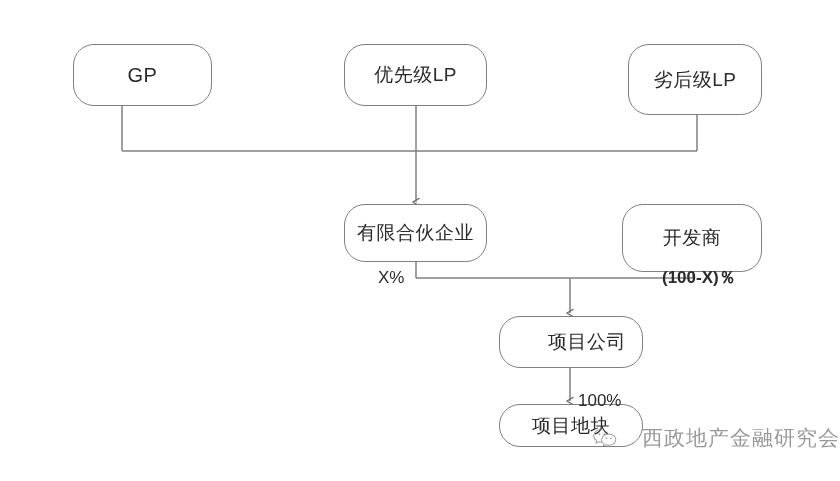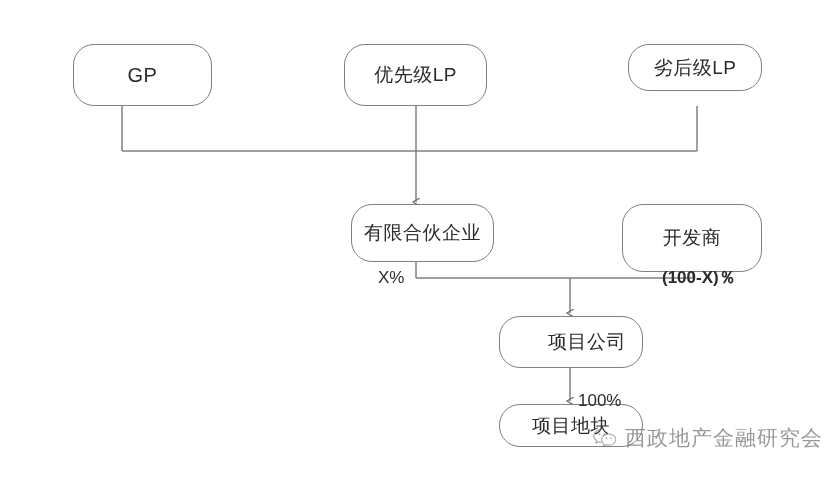--- a/index.html
+++ b/index.html
@@ -45,37 +45,37 @@
   .edge-label {
     position: absolute;
     color: #2b2b2b;
     font-size: 17px;
     white-space: nowrap;
     line-height: 1;
   }
   
   #node-gp            { left: 73px;  top: 44px;  width: 139px; height: 62px; }
   #node-senior-lp     { left: 344px; top: 44px;  width: 143px; height: 62px; }
-  #node-junior-lp     { left: 628px; top: 44px;  width: 134px; height: 47px; }
-  #node-lp-enterprise { left: 344px; top: 204px; width: 143px; height: 58px; margin-left: 7px; }
+  #node-junior-lp     { left: 628px; top: 44px;  width: 134px; height: 71px; }
+  #node-lp-enterprise { left: 344px; top: 204px; width: 143px; height: 58px; }
   #node-developer     { left: 622px; top: 204px; width: 140px; height: 68px; }
   #node-project-co    { left: 499px; top: 316px; width: 144px; height: 52px; padding-left: 32px; }
   #node-land-parcel   { left: 499px; top: 404px; width: 144px; height: 43px; }
   
   #label-x-percent       { left: 378px; top: 269px; }
   #label-remainder       { left: 662px; top: 269px; font-weight: bold; }
   #label-hundred-percent { left: 578px; top: 372px; margin-top: 20px; }
   
   #watermark {
     position: absolute;
     left: 592px;
     top: 424px;
     display: flex;
     align-items: center;
-    gap: 7px;
+    gap: 24px;
     opacity: 0.62;
     pointer-events: none;
   }
   #watermark .wm-text {
     font-size: 21px;
     color: #5a5a5a;
     letter-spacing: 1px;
     white-space: nowrap;
   }
   #watermark .wm-logo {

